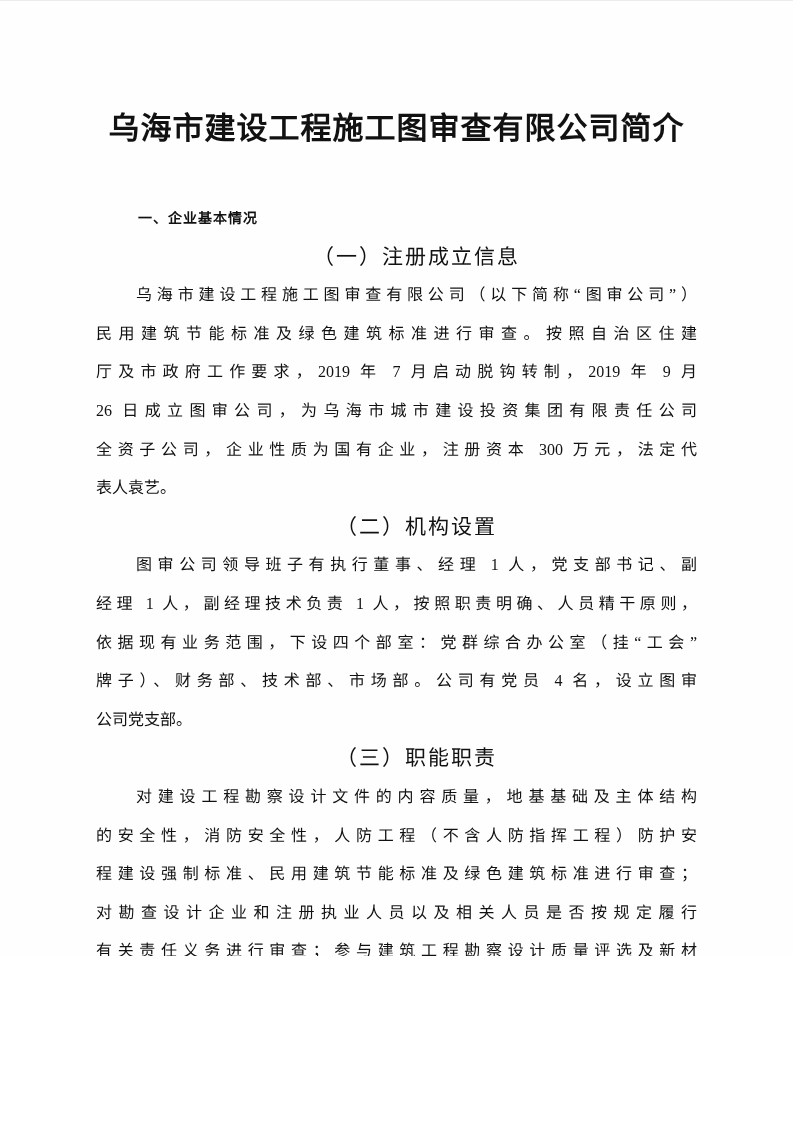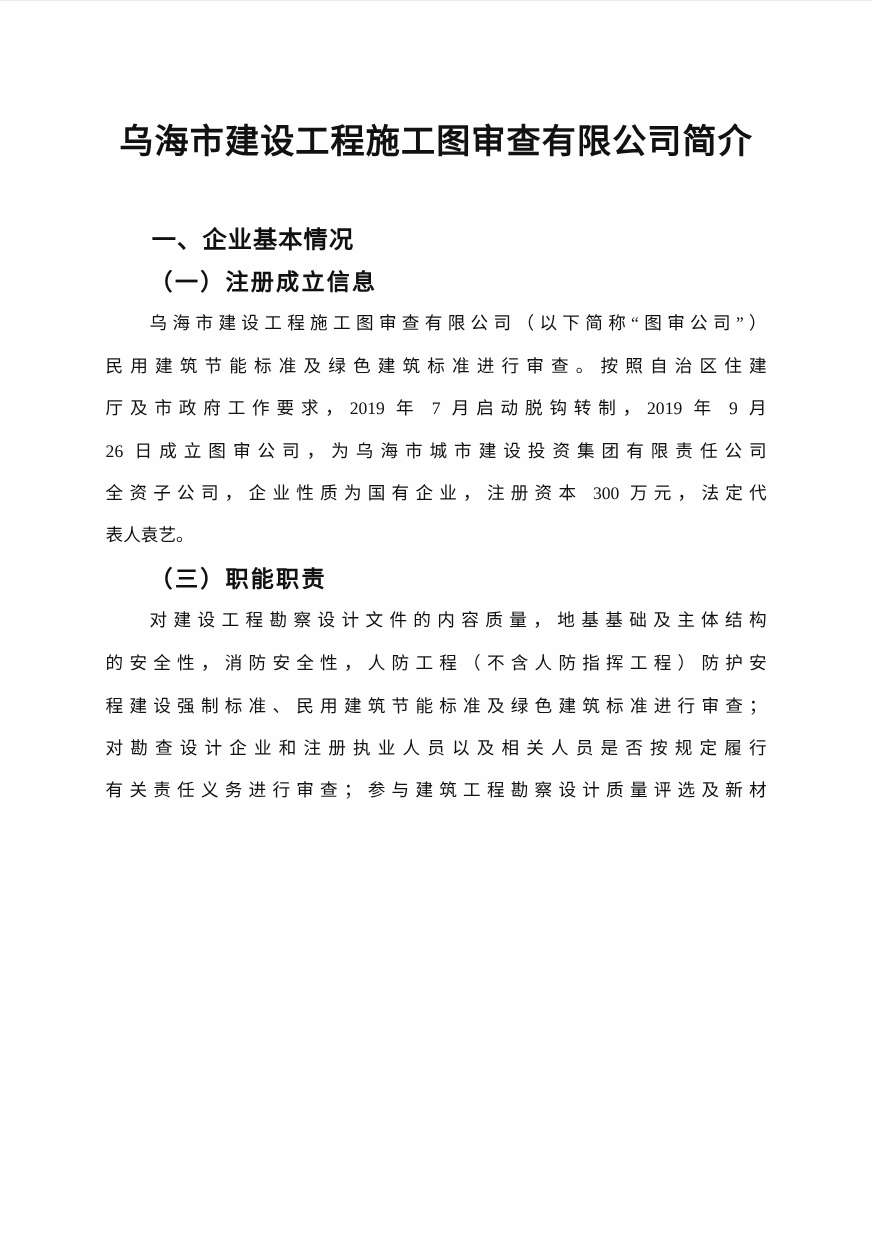--- a/index.html
+++ b/index.html
@@ -31,32 +31,33 @@
   }
   .content {
     width: 601px;
     margin: 0 auto;
   }
   .sec-heading {
     margin: 50px 0 0 0;
     padding: 0;
     font-family: "Liberation Sans", "DejaVu Sans", sans-serif;
     font-weight: 700;
-    font-size: 22px;
+    font-size: 14px;
     line-height: 38.6px;
     text-indent: 42px;
     letter-spacing: 1px;
   }
   .subsection { margin: 0; padding: 0; }
   .subhead {
     font-size: 21px;
     line-height: 38.6px;
     text-indent: 40px;
     letter-spacing: 2px;
-    font-weight: 700;
+    font-weight: 400;
+    text-align: center;
   }
   p.ln {
     margin: 0;
     padding: 0;
     font-size: 16px;
     line-height: 38.6px;
     text-align: justify;
     text-align-last: justify;
     text-justify: inter-character;
   }
@@ -80,20 +81,28 @@
     <div class="subsection">
       <div class="subhead">（一）注册成立信息</div>
       <p class="ln ln-first">乌海市建设工程施工图审查有限公司（以下简称“图审公司”）</p>
       <p class="ln">民用建筑节能标准及绿色建筑标准进行审查。按照自治区住建</p>
       <p class="ln">厅及市政府工作要求，2019 年 7 月启动脱钩转制，2019 年 9 月</p>
       <p class="ln">26 日成立图审公司，为乌海市城市建设投资集团有限责任公司</p>
       <p class="ln">全资子公司，企业性质为国有企业，注册资本 300 万元，法定代</p>
       <p class="ln ln-end">表人袁艺。</p>
     </div>
 
+    <div class="subsection">
+      <div class="subhead">（二）机构设置</div>
+      <p class="ln ln-first">图审公司领导班子有执行董事、经理 1 人，党支部书记、副</p>
+      <p class="ln">经理 1 人，副经理技术负责 1 人，按照职责明确、人员精干原则，</p>
+      <p class="ln">依据现有业务范围，下设四个部室：党群综合办公室（挂“工会”</p>
+      <p class="ln">牌子）、财务部、技术部、市场部。公司有党员 4 名，设立图审</p>
+      <p class="ln ln-end">公司党支部。</p>
+    </div>
 
     <div class="subsection">
       <div class="subhead">（三）职能职责</div>
       <p class="ln ln-first">对建设工程勘察设计文件的内容质量，地基基础及主体结构</p>
       <p class="ln">的安全性，消防安全性，人防工程（不含人防指挥工程）防护安</p>
       <p class="ln">程建设强制标准、民用建筑节能标准及绿色建筑标准进行审查；</p>
       <p class="ln">对勘查设计企业和注册执业人员以及相关人员是否按规定履行</p>
       <p class="ln">有关责任义务进行审查；参与建筑工程勘察设计质量评选及新材</p>
     </div>
 

